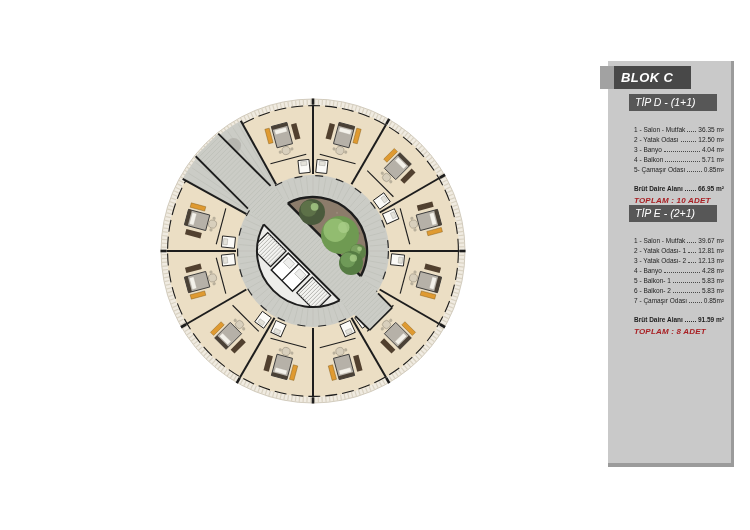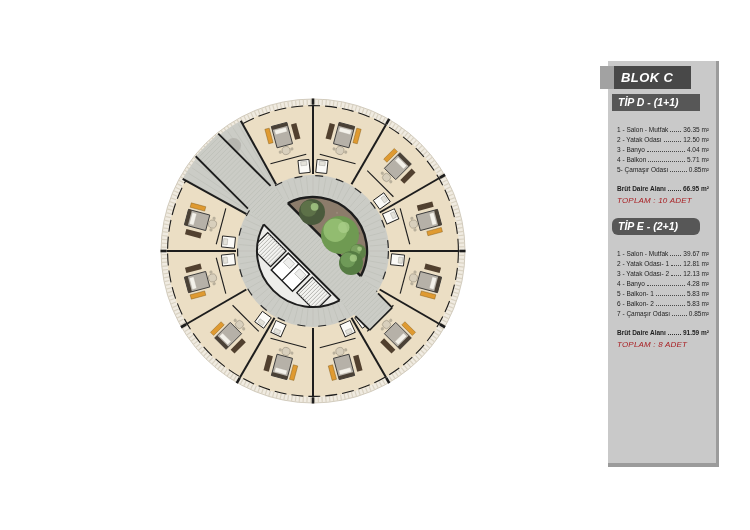--- a/index.html
+++ b/index.html
@@ -1,36 +1,36 @@
 <!DOCTYPE html>
 <html><head>
 <meta charset="utf-8">
 <style>
   html,body{margin:0;padding:0;background:#fff;}
   body{width:750px;height:530px;overflow:hidden;font-family:"Liberation Sans",sans-serif;}
   .canvas{position:relative;width:750px;height:530px;background:#fff;}
   #plan{position:absolute;left:0;top:0;}
 
   
-  .panel{position:absolute;left:608px;top:61px;width:111px;height:406px;background:#c9c9c9;
-         border-right:3px solid #9b9b9b;border-bottom:4px solid #9b9b9b;box-sizing:border-box;}
+  .panel{position:absolute;left:608px;top:61px;width:126px;height:406px;background:#c9c9c9;
+         border-right:3px solid #9b9b9b;border-bottom:4px solid #9b9b9b;box-sizing:border-box;padding-left:17px;}
   .blok-row{position:absolute;top:5px;left:-8px;width:91px;height:23px;display:flex;}
   .blok-stub{width:14px;background:#a2a2a2;}
   .blok-bar{flex:1;background:#484848;color:#fff;font-weight:700;font-style:italic;
             font-size:13px;display:flex;align-items:center;padding-left:7px;letter-spacing:.4px;}
   #sections{padding-top:33px;}
-  .tip-bar{width:88px;height:17px;background:#575757;color:#fff;font-style:italic;font-weight:700;
+  .tip-bar{width:88px;height:17px;background:#575757;color:#fff;font-style:italic;font-weight:400;
            font-size:10.5px;line-height:17px;padding-left:6px;margin-left:4px;box-sizing:border-box;}
-  .section + .section .tip-bar{margin-top:13px;border-radius:6px;}
+  .section + .section .tip-bar{}
   .rows{margin-top:15px;}
   .row{display:flex;align-items:baseline;height:10px;padding:0 7px 0 9px;font-size:6.5px;color:#1e1e1e;}
   .dots{flex:1;border-bottom:1px dotted #4a4a4a;margin:0 2px 1.5px;}
   .gross{font-weight:700;margin-top:9px;}
   .gross .dots{border-bottom:1px dotted #2e2e2e;}
-  .toplam{color:#a81e22;font-weight:400;font-style:italic;font-size:8px;padding-left:9px;margin-top:1px;letter-spacing:.2px;}
+  .toplam{color:#a81e22;font-weight:700;font-style:italic;font-size:8px;padding-left:9px;margin-top:1px;letter-spacing:.2px;}
 </style>
 </head>
 <body>
 
 <div class="canvas">
 
   <svg id="plan" width="750" height="530" viewBox="0 0 750 530">
       <circle cx="313" cy="251" r="152" fill="#f0ebe1" stroke="#c6bfae" stroke-width="0.8"></circle>
       <circle cx="313" cy="251" r="149" fill="none" stroke="#d9d2c2" stroke-width="5.5" stroke-dasharray="1.2 2.6"></circle>
       <circle cx="313" cy="251" r="146" fill="#ebdec4"></circle>

